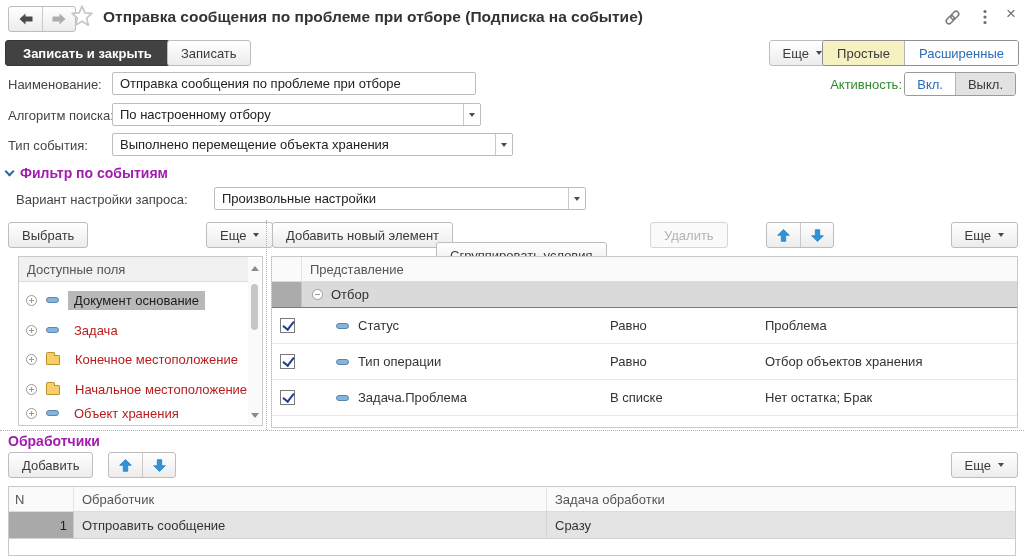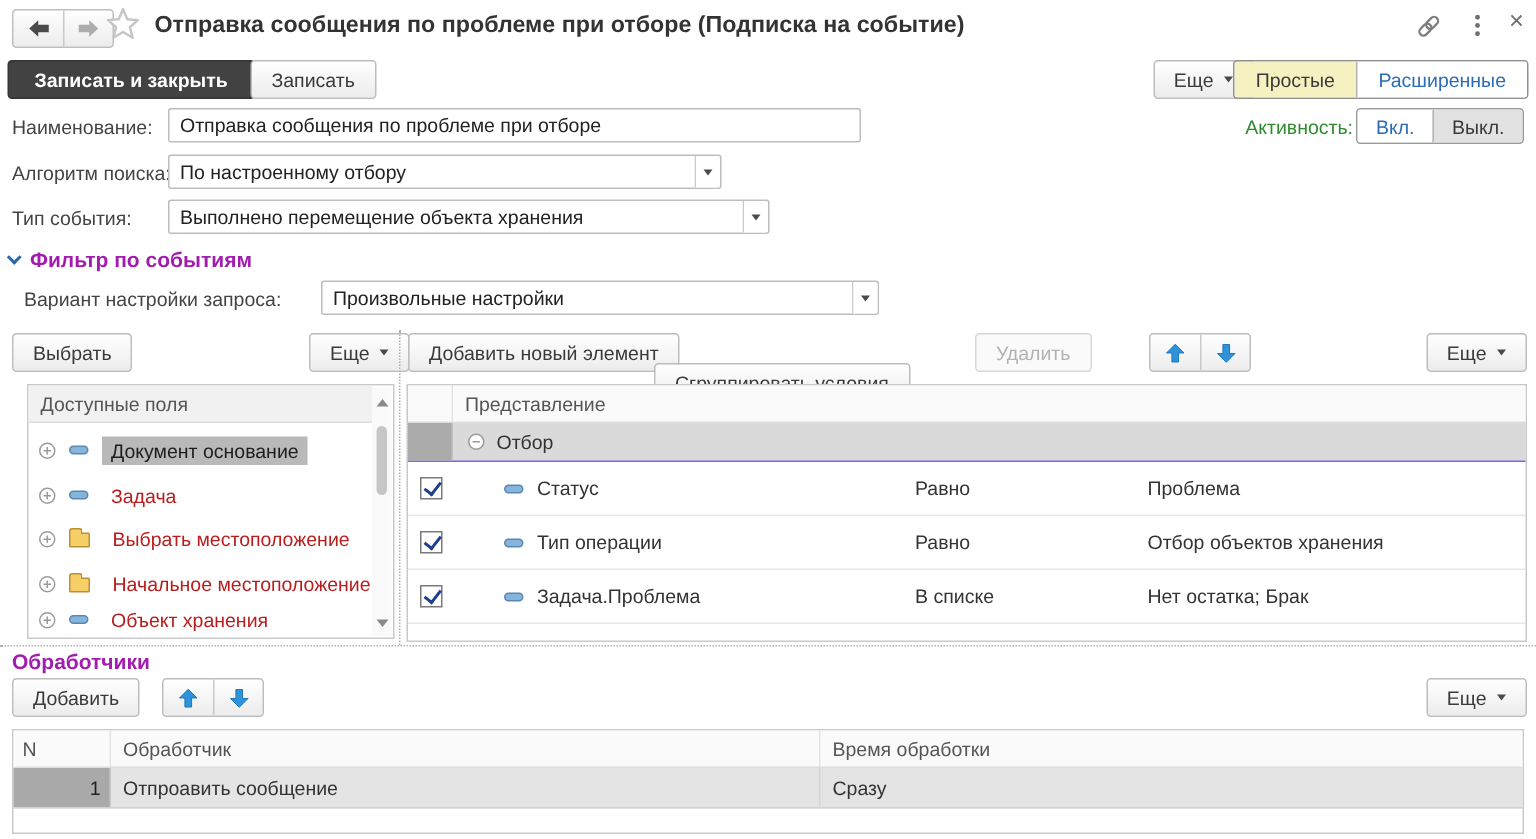--- a/index.html
+++ b/index.html
@@ -153,21 +153,21 @@
   <div class="abs btn" style="right:188px; top:40px;">
     <span>Еще</span>
       <span class="caret"></span>
   </div>
   <div class="abs seg-group" style="right:5px; top:40px;">
     <span class="seg seg-yellow">Простые</span>
     <span class="seg seg-blue">Расширенные</span>
   </div>
 
   <div class="abs lbl" style="left:8px; top:77px;">Наименование:</div>
-  <div class="field" style="left:112px; top:72px; width:462px;">
+  <div class="field" style="left:112px; top:72px; width:364px;">
     <span class="val">Отправка сообщения по проблеме при отборе</span>
   </div>
   <div class="abs green" style="right:122px; top:77px;">Активность:</div>
   <div class="abs seg-group" style="right:8px; top:72px; height:24px; border-color:#9a9a9a;">
     <span class="seg seg-blue" style="padding:0 12px;">Вкл.</span>
     <span class="seg seg-gray" style="padding:0 12px;">Выкл.</span>
   </div>
 
   <div class="abs lbl" style="left:8px; top:108px;">Алгоритм поиска:</div>
   <div class="field" style="left:112px; top:103px; width:369px;">
@@ -239,21 +239,21 @@
       <span class="t-lbl">Документ основание</span>
     </div>
     <div class="tree-item" style="top:61px;">
       <span class="ic-exp plus"></span>
       <span class="ic-attr"></span>
       <span class="t-lbl">Задача</span>
     </div>
     <div class="tree-item" style="top:90px;">
       <span class="ic-exp plus"></span>
       <span class="ic-folder"></span>
-      <span class="t-lbl">Выбрать местоположение</span>
+      <span class="t-lbl">Конечное местоположение</span>
     </div>
     <div class="tree-item" style="top:120px;">
       <span class="ic-exp plus"></span>
       <span class="ic-folder"></span>
       <span class="t-lbl">Начальное местоположение</span>
     </div>
     <div class="tree-item" style="top:144px;">
       <span class="ic-exp plus"></span>
       <span class="ic-attr"></span>
       <span class="t-lbl">Объект хранения</span>
@@ -330,21 +330,21 @@
   </div>
   <div class="abs btn" style="right:6px; top:452px;">
     <span>Еще</span>
       <span class="caret"></span>
   </div>
 
   <div class="panel" style="left:8px; top:486px; width:1008px; height:70px;">
     <div class="tbl-hd">
       <span class="h-n" style="justify-content:flex-start; padding-left:6px; border-right:1px solid #e3e3e3;">N</span>
       <span class="h-handler">Обработчик</span>
-      <span class="h-time" style="border-left:1px solid #e3e3e3;">Время обработки</span>
+      <span class="h-time" style="border-left:1px solid #e3e3e3;">Задача обработки</span>
     </div>
     <div class="h-row" style="background:#e4e4e4; border-bottom:1px solid #d2d2d2;">
       <span class="h-n" style="background:#a9a9a9; color:#222;">1</span>
       <span class="h-handler">Отпроавить сообщение</span>
       <span class="h-time">Сразу</span>
     </div>
   </div>
 
 </div>
 

